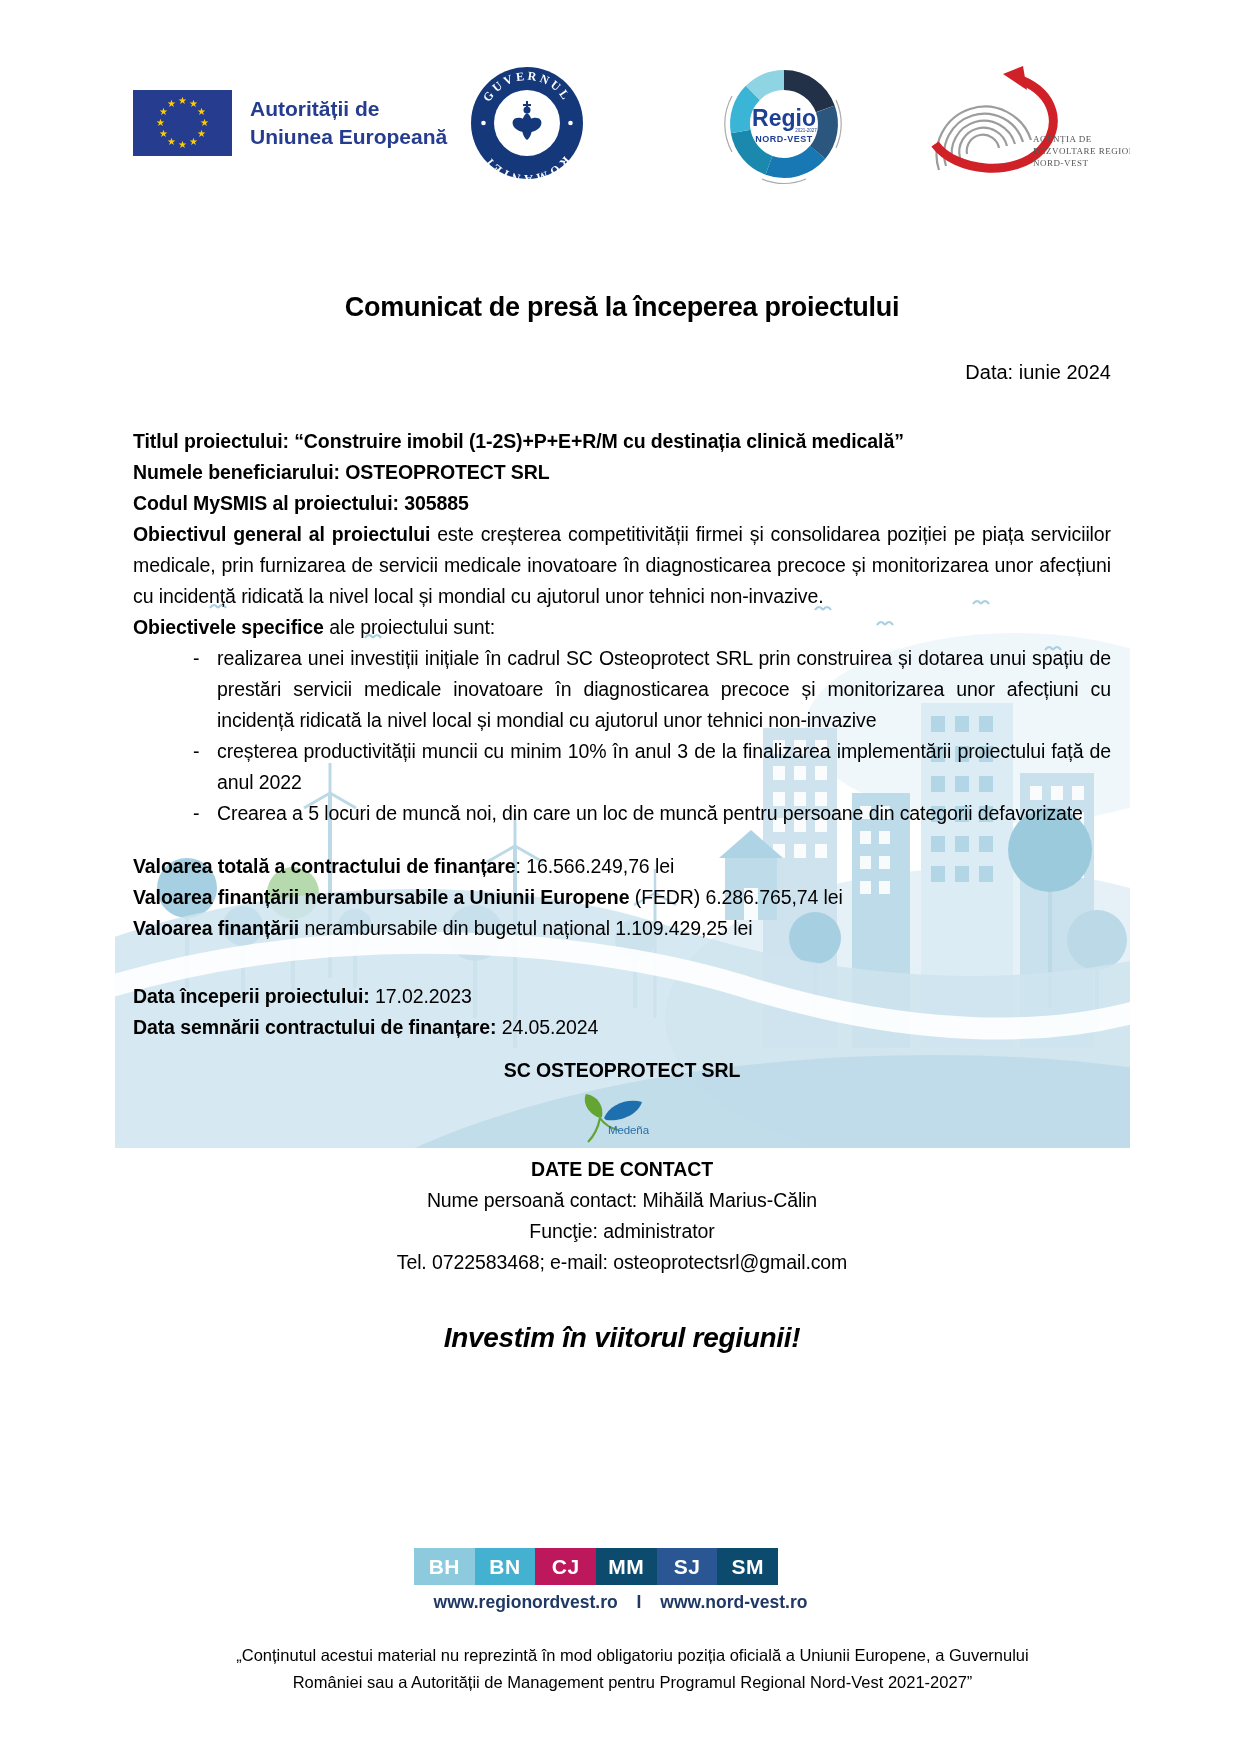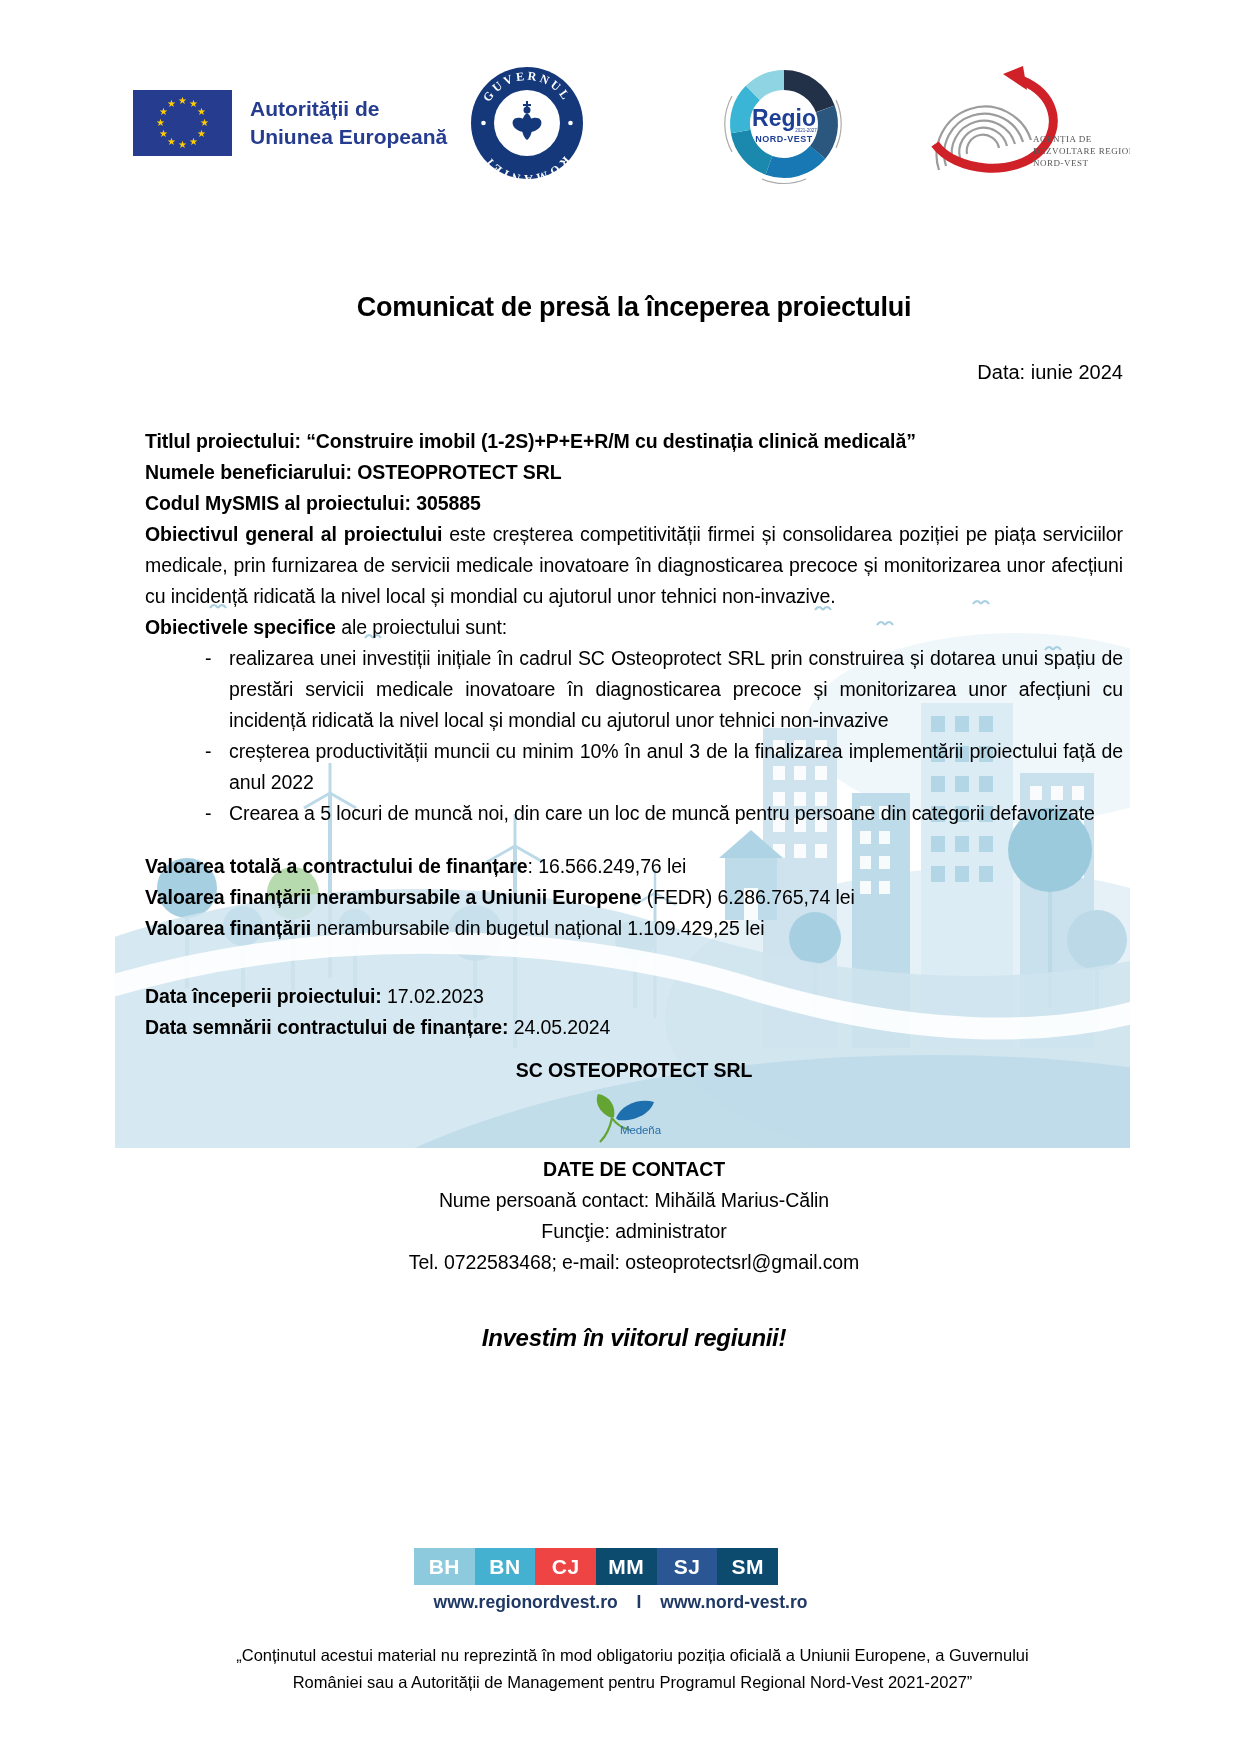--- a/index.html
+++ b/index.html
@@ -10,35 +10,35 @@
   
   .header { position:absolute; inset:0; z-index:3; }
   .eu-logo { position:absolute; left:133px; top:90px; display:flex; align-items:center; }
   .eu-text { margin-left:18px; font-weight:bold; color:#253c8f; font-size:21px; line-height:28px; }
   .gov-logo { position:absolute; left:468px; top:64px; }
   .regio-logo { position:absolute; left:722px; top:62px; }
   .adr-logo { position:absolute; left:915px; top:66px; }
   
   .watermark { position:absolute; left:115px; top:588px; z-index:1; }
   
-  .content { position:absolute; left:145px; top:0; width:978px; z-index:2; }
+  .content { position:absolute; left:133px; top:0; width:978px; z-index:2; }
   .title { margin:292px 0 0 0; font-size:27px; font-weight:bold; text-align:center; letter-spacing:-0.3px; }
   .date-line { margin-top:38px; text-align:right; font-size:20px; }
   .body-text { margin-top:42px; font-size:19.5px; line-height:31px; letter-spacing:-0.1px; }
   .b { font-weight:bold; }
   .para { text-align:justify; }
   .bullet { position:relative; padding-left:84px; text-align:justify; }
   .bullet::before { content:"-"; position:absolute; left:60px; }
   .values { margin-top:22px; }
   .dates-block { margin-top:37px; }
   .company-line { margin-top:12px; text-align:center; font-weight:bold; }
   .medena { display:block; margin:4px auto 0 auto; }
   .contact-heading { margin-top:6px; text-align:center; font-weight:bold; }
   .contact-line { text-align:center; }
-  .slogan { margin-top:44px; text-align:center; font-size:24px; font-weight:bold; font-style:italic; letter-spacing:-0.3px; }
+  .slogan { margin-top:44px; text-align:center; font-size:28px; font-weight:bold; font-style:italic; letter-spacing:-0.3px; }
   
   .county-bar { position:absolute; left:414px; top:1548px; width:364px; height:37px; display:flex; z-index:2; }
   .county { flex:1; color:#fff; font-weight:bold; font-size:21px; text-align:center; line-height:37px; letter-spacing:0.5px; }
   .websites { position:absolute; left:0; top:1592px; width:100%; text-align:center; font-weight:bold;
               font-size:17.5px; color:#1f3864; z-index:2; }
   .websites .sep { margin:0 14px; }
   .disclaimer { position:absolute; left:12px; top:1642px; width:100%; text-align:center; font-size:16.5px;
                 line-height:27px; z-index:2; }
 </style>
 </head>
@@ -311,21 +311,21 @@
       <div class="contact-line">Funcţie: administrator</div>
       <div class="contact-line">Tel. 0722583468; e-mail: osteoprotectsrl@gmail.com</div>
 
       <div class="slogan">Investim în viitorul regiunii!</div>
     </div>
   </div>
 
   <div class="county-bar">
     <span class="county" style="background:#8dcade">BH</span>
     <span class="county" style="background:#45b1d0">BN</span>
-    <span class="county" style="background:#ef4444">CJ</span>
+    <span class="county" style="background:#be185d">CJ</span>
     <span class="county" style="background:#0c4a6e">MM</span>
     <span class="county" style="background:#2a5693">SJ</span>
     <span class="county" style="background:#0c4a6e">SM</span>
   </div>
 
   <div class="websites">
     <span>www.regionordvest.ro</span>
     <span class="sep">I</span>
     <span>www.nord-vest.ro</span>
   </div>

